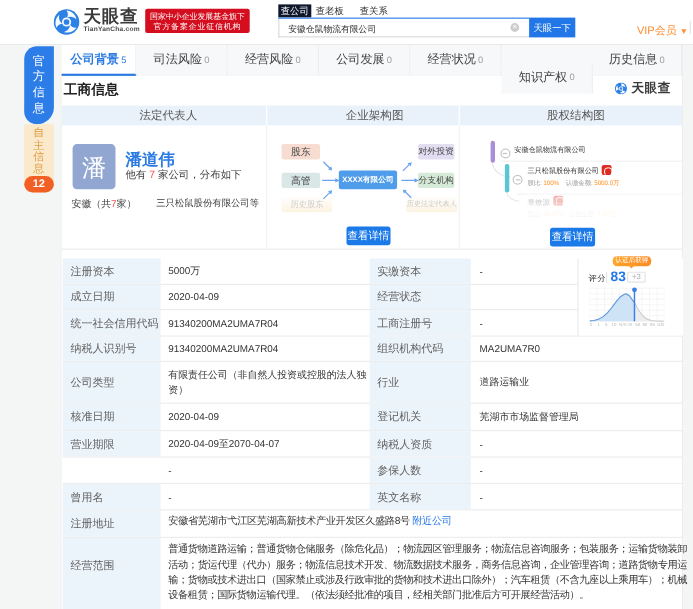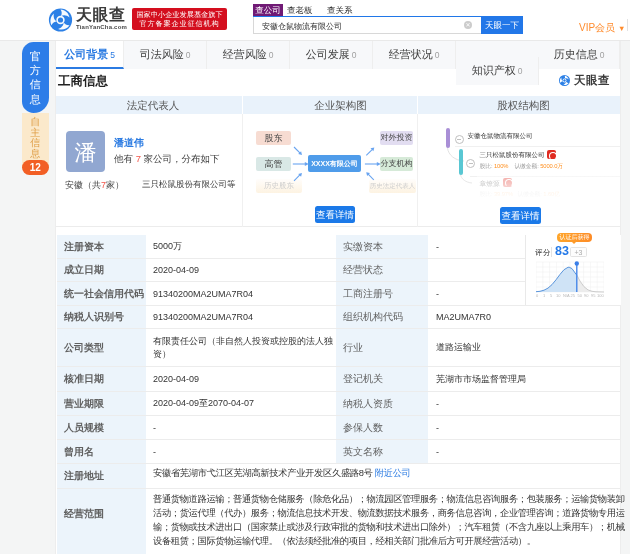--- a/index.html
+++ b/index.html
@@ -7,21 +7,21 @@
 .abs{position:absolute;}
 
 #hdr{position:absolute;left:0;top:0;width:630px;height:41px;background:#fff;border-bottom:1px solid #e9e9e9;}
 #logoicon{position:absolute;left:48px;top:8px;}
 #logotxt{position:absolute;left:76px;top:5px;font-size:16px;font-weight:bold;color:#3b3b3b;letter-spacing:0.5px;}
 #logosub{position:absolute;left:76px;top:23.5px;font-size:6px;font-weight:bold;color:#4a4a4a;letter-spacing:0.2px;}
 #redbadge{position:absolute;left:132px;top:8px;width:95px;height:22px;background:#d40e1e;border-radius:2px;color:#fff;text-align:center;padding-top:3px;overflow:hidden;}
 #redbadge .l1{font-size:7.2px;line-height:8.5px;white-space:nowrap;}
 #redbadge .l2{font-size:7.2px;line-height:8.5px;letter-spacing:0.8px;white-space:nowrap;}
 #stabs{position:absolute;left:253px;top:4px;width:140px;height:12px;font-size:8.5px;white-space:nowrap;}
-#stab1{position:absolute;left:0;top:0;width:30px;height:12px;background:#701a75;color:#fff;text-align:center;line-height:12px;}
+#stab1{position:absolute;left:0;top:0;width:30px;height:12px;background:#0f172a;color:#fff;text-align:center;line-height:12px;}
 #stab2{position:absolute;left:34px;top:1px;color:#333;}
 #stab3{position:absolute;left:74px;top:1px;color:#333;}
 #sline{position:absolute;left:253px;top:15.5px;width:228px;height:1.5px;background:#2077e8;}
 #sinput{position:absolute;left:253px;top:16px;width:228px;height:17.5px;background:#fff;border-left:1px solid #d8d8d8;border-bottom:1px solid #d8d8d8;}
 #stext{position:absolute;left:8px;top:5px;font-size:8px;color:#2b2b2b;}
 #sclear{position:absolute;right:9px;top:5px;width:8px;height:8px;border-radius:50%;background:#ccc;color:#fff;font-size:6px;line-height:8px;text-align:center;}
 #sbtn{position:absolute;left:481px;top:15.5px;width:42px;height:18px;background:#2277e8;color:#fff;font-size:8.5px;text-align:center;line-height:18px;}
 #vip{position:absolute;left:579px;top:20.5px;font-size:10px;color:#ff8c2e;}
 #vip .car{font-size:7.5px;vertical-align:0.5px;letter-spacing:-1px;}
 
@@ -42,21 +42,21 @@
 
 #stitle{position:absolute;left:2px;top:32px;font-size:12.5px;font-weight:bold;color:#222;}
 #wm{position:absolute;right:10px;top:32px;font-size:11.5px;font-weight:bold;color:#3b3b3b;letter-spacing:0.5px;}
 
 #dhead{position:absolute;left:0;top:55px;width:564px;height:18px;background:#e9f2fb;}
 #dhead div{position:absolute;top:0;height:18px;line-height:18px;text-align:center;font-size:10.5px;color:#555;}
 #dbody{position:absolute;left:0;top:73px;width:564px;height:113px;border-bottom:1px solid #ececec;}
 .vline{position:absolute;top:55px;width:1px;height:131px;background:#fff;}
 
 #avatar{position:absolute;left:10px;top:90px;width:39px;height:41px;background:#91a7d1;border-radius:4px;color:#fff;font-size:22px;text-align:center;line-height:44px;}
-#lrname{position:absolute;left:58px;top:95px;font-size:10px;font-weight:bold;color:#2b7be2;}
+#lrname{position:absolute;left:58px;top:95px;font-size:15px;font-weight:bold;color:#2b7be2;}
 #lrdesc{position:absolute;left:58px;top:112px;font-size:9.5px;color:#3d3d3d;white-space:nowrap;}
 #lrdesc b{color:#f3554a;font-weight:normal;}
 #lrrow{position:absolute;left:9px;top:138px;font-size:9px;color:#3d3d3d;width:180px;white-space:nowrap;}
 #lrrow b{color:#f3554a;font-weight:normal;}
 #lrrow .c2{position:absolute;left:77px;top:0;}
 
 .fbox{position:absolute;font-size:8.5px;color:#454545;text-align:center;border-radius:2px;white-space:nowrap;}
 #fb1{left:200px;top:90px;width:35px;height:14px;line-height:14px;background:#f7dcd2;font-size:9px;}
 #fb2{left:200px;top:116px;width:35px;height:14px;line-height:14px;background:#d9e8e6;font-size:9px;}
 #fb3{left:200px;top:138px;width:46px;height:14px;line-height:14px;background:linear-gradient(180deg,#fffdfb,#fdf3e2);color:#ccc;font-size:7.5px;}
@@ -80,21 +80,21 @@
 .eline{position:absolute;height:1px;background:#f0f0f0;}
 .einfo{position:absolute;font-size:5.8px;color:#9a9a9a;white-space:nowrap;letter-spacing:-0.1px;}
 .einfo b{color:#ff8f1f;font-weight:normal;}
 .ricon{position:absolute;width:9px;height:9px;background:#e02b20;border-radius:2px;}
 .ricon:after{content:"";position:absolute;left:1.5px;top:1.5px;width:6px;height:6px;border:1px solid #fff;border-radius:50%;border-bottom-color:transparent;}
 #efade{position:absolute;left:60px;top:62px;width:143px;height:21px;background:linear-gradient(180deg,rgba(255,255,255,0.45),rgba(255,255,255,0.9));}
 
 #itbl{position:absolute;left:1px;top:194px;width:563px;}
 .row{position:absolute;left:0;width:563px;border-bottom:1px solid #ececec;}
 .lb{position:absolute;top:0;height:100%;background:#ecf4fb;font-size:10px;color:#606060;display:flex;align-items:center;padding-left:7px;white-space:nowrap;}
-.lb1{left:0;width:89px;font-weight:bold;}
+.lb1{left:0;width:89px;}
 .lb2{left:279px;width:92px;}
 .vl{position:absolute;top:0;height:100%;font-size:9px;color:#333;display:flex;align-items:center;}
 .vl1{left:96px;width:180px;}
 .vl2{left:379px;width:140px;}
 #scorewrap{position:absolute;left:468px;top:0px;width:96px;height:70px;border-left:1px solid #e9e9e9;background:#fff;}
 #sbadge{position:absolute;left:31px;top:-2px;width:35px;height:8.5px;background:linear-gradient(90deg,#ffa62b,#fd8b26);border-radius:4px;color:#fff;font-size:6px;text-align:center;line-height:8.5px;}
 #sbadge:after{content:"";position:absolute;left:14px;bottom:-2.5px;border-left:3px solid transparent;border-right:3px solid transparent;border-top:3px solid #fd9a28;}
 #sc_pf{position:absolute;left:9px;top:13px;font-size:7.5px;color:#333;letter-spacing:0.5px;}
 #sc_dv{position:absolute;left:24.5px;top:11.5px;width:1px;height:10px;background:#e3e3e3;}
 #sc_83{position:absolute;left:29px;top:9px;font-size:12.5px;font-weight:bold;color:#2479e8;}
@@ -269,21 +269,20 @@
         <div class="lb lb2">登记机关</div>
           <div class="vl vl2">芜湖市市场监督管理局</div>
       </div>
       <div class="row" style="top:157px;height:24px;">
         <div class="lb lb1">营业期限</div>
           <div class="vl vl1">2020-04-09至2070-04-07</div>
         <div class="lb lb2">纳税人资质</div>
           <div class="vl vl2">-</div>
       </div>
       <div class="row" style="top:181px;height:24px;">
-        <div class="lb lb1">人员规模</div>
           <div class="vl vl1">-</div>
         <div class="lb lb2">参保人数</div>
           <div class="vl vl2">-</div>
       </div>
       <div class="row" style="top:205px;height:24px;">
         <div class="lb lb1">曾用名</div>
           <div class="vl vl1">-</div>
         <div class="lb lb2">英文名称</div>
           <div class="vl vl2">-</div>
       </div>

